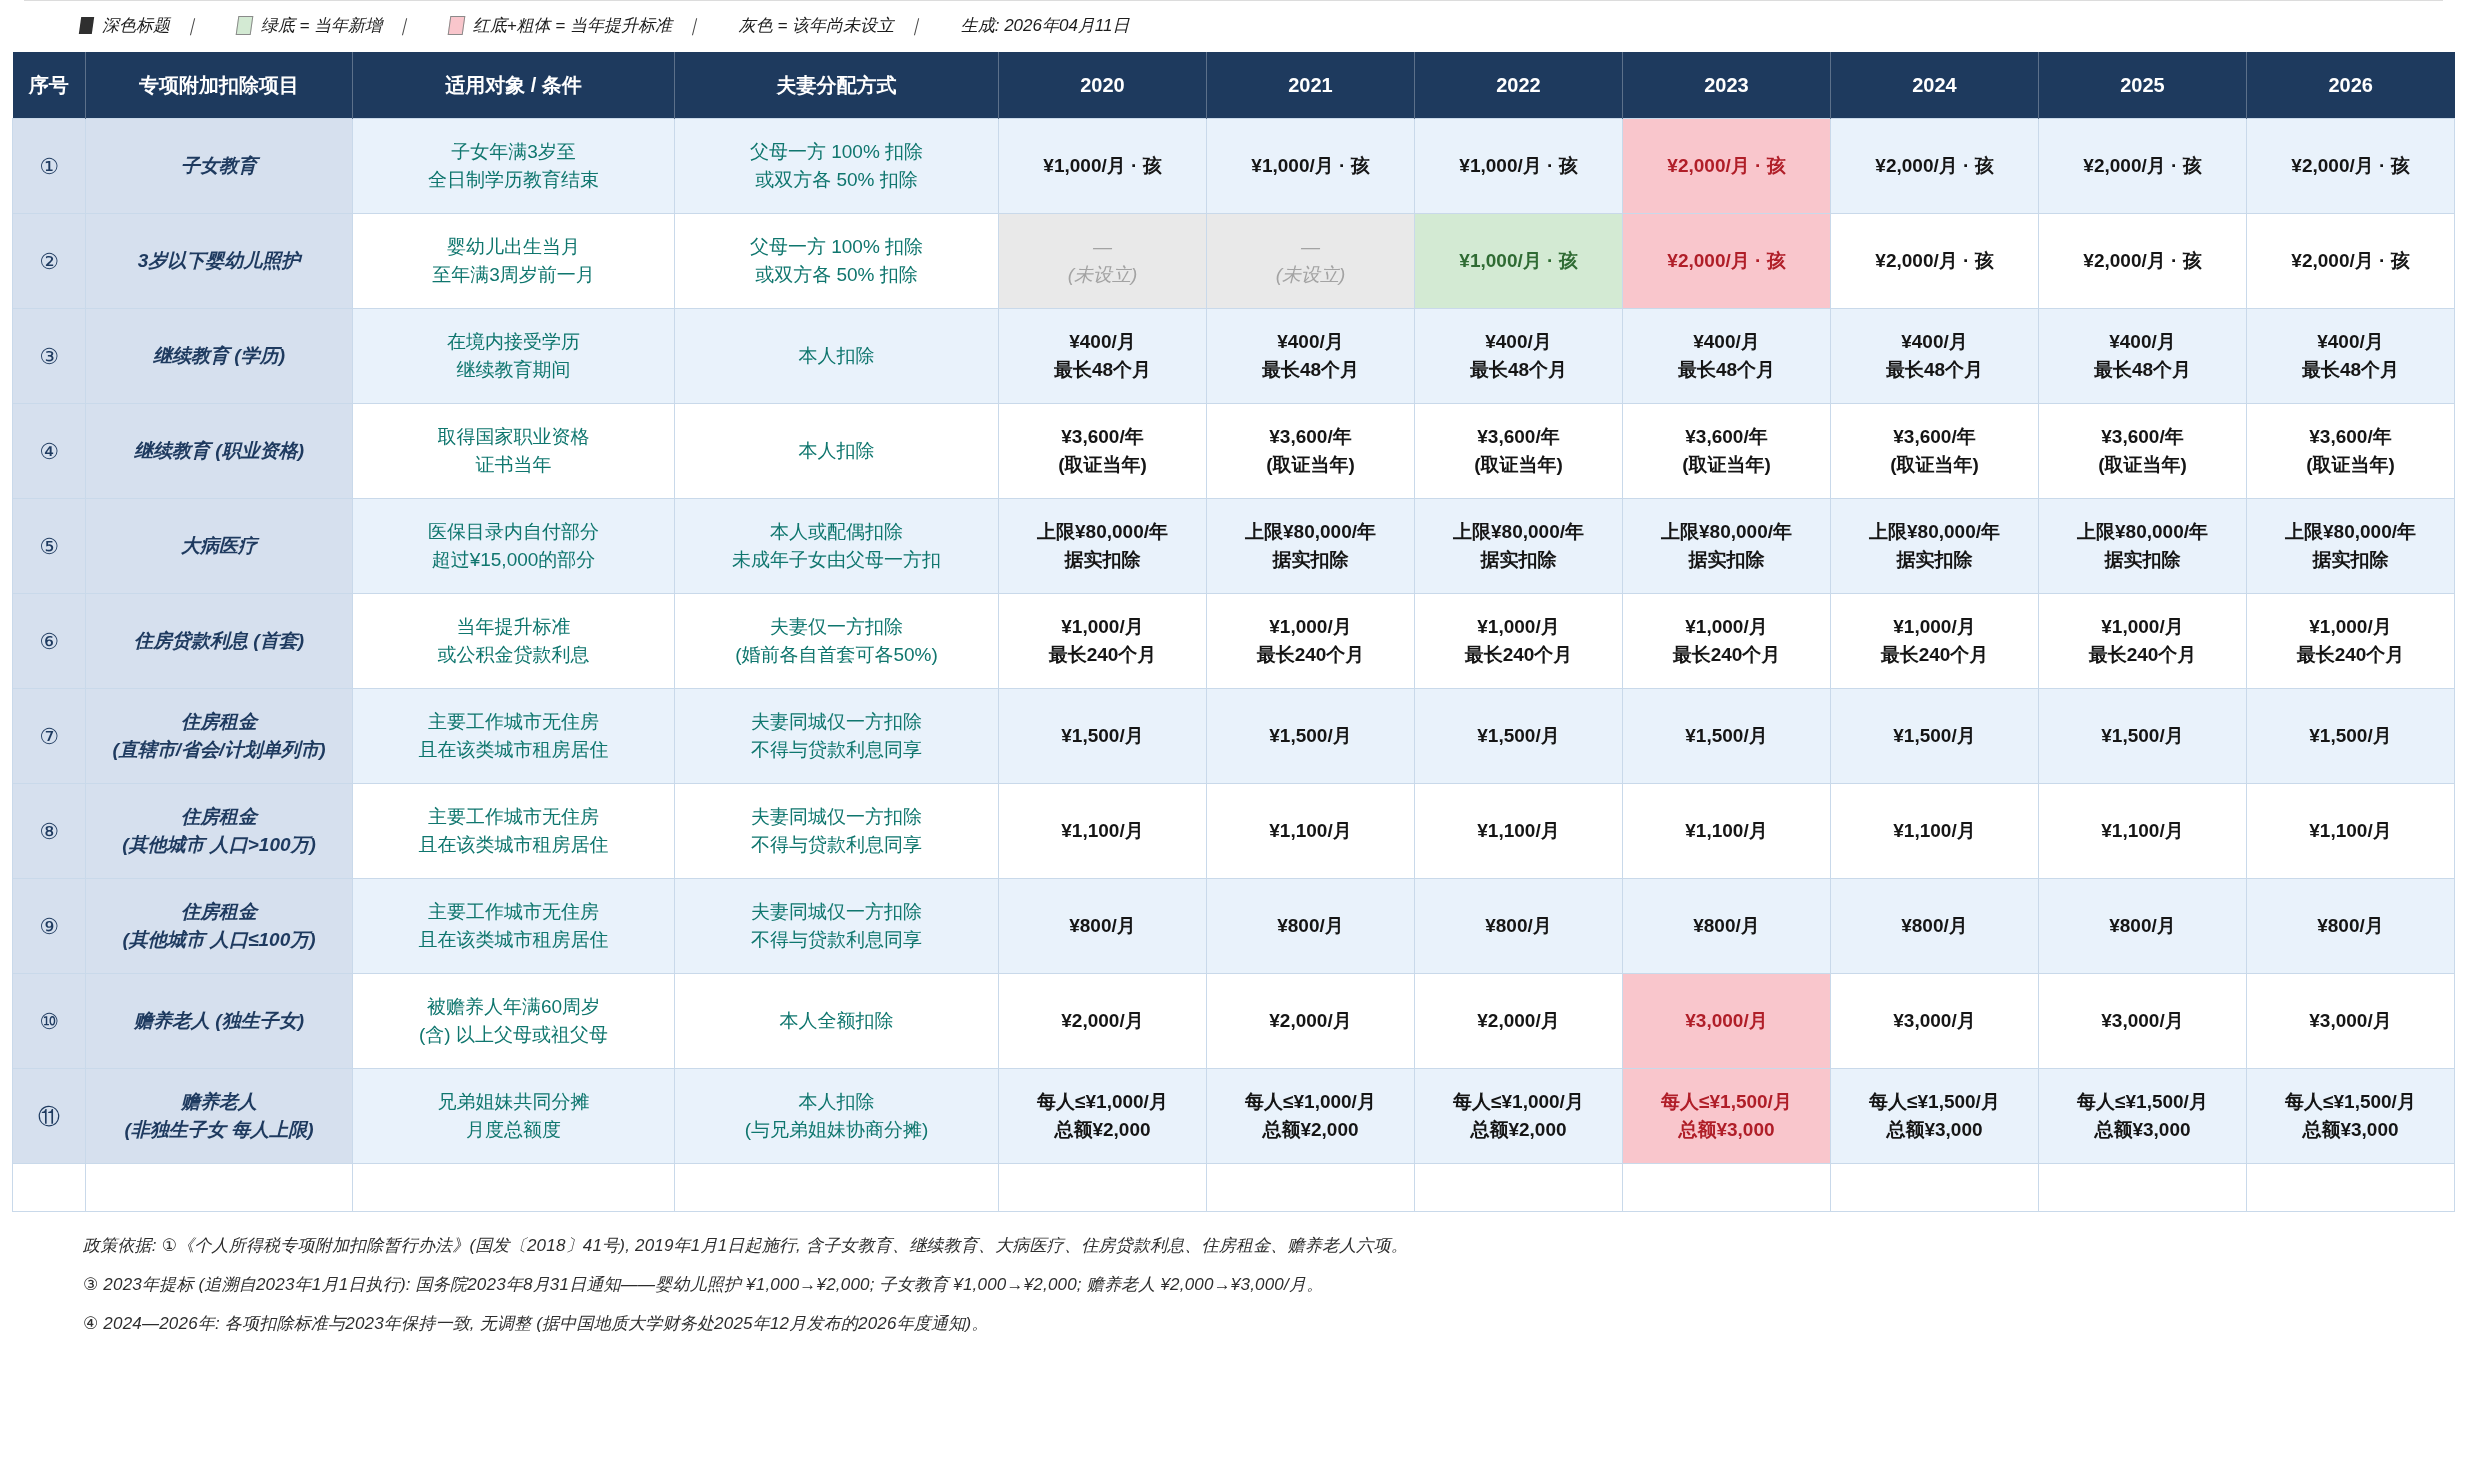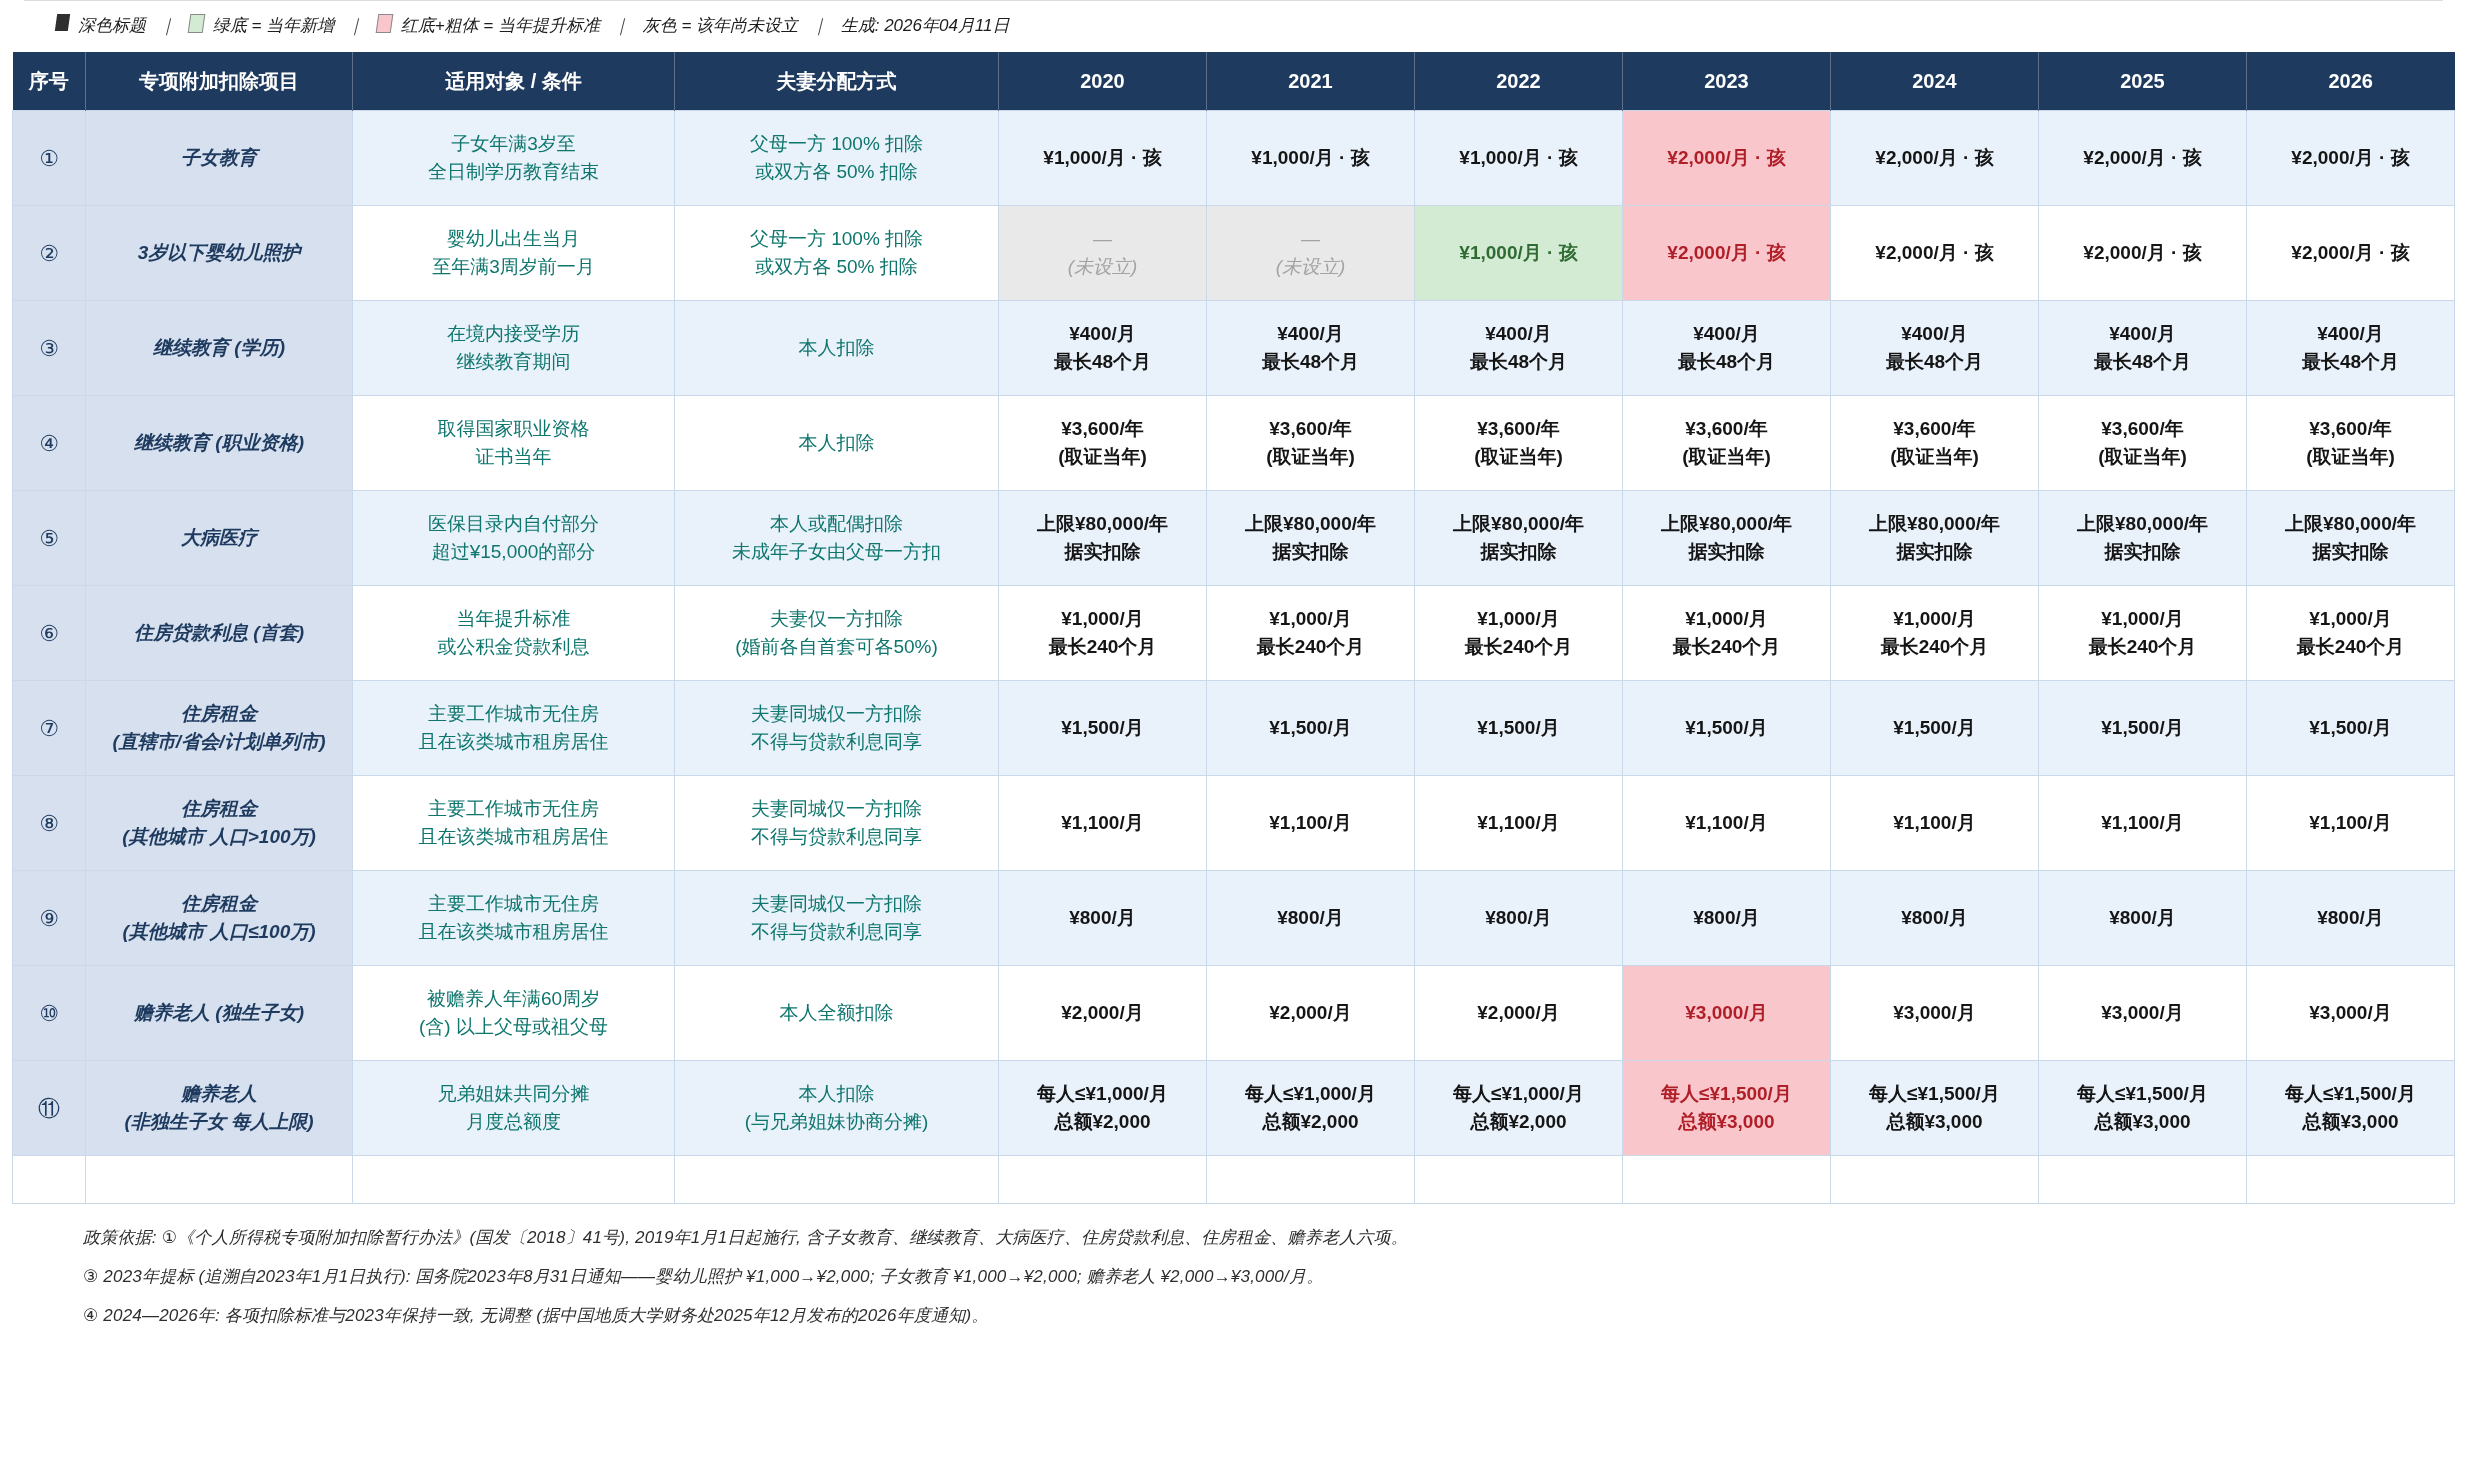--- a/index.html
+++ b/index.html
@@ -10,32 +10,32 @@
   .page-title{
     margin:0;padding:36px 0 22px 55px;
     font-size:31px;font-weight:700;color:#1f3860;letter-spacing:0.5px;
   }
   .legend{
     margin:0 24px;border-top:1px solid #dcdcdc;
     padding:13px 0 15px 32px;
     font-style:italic;font-size:17px;color:#1c1c1c;
     display:flex;align-items:center;
   }
-  .legend-item{display:flex;align-items:flex-start;white-space:pre;}
+  .legend-item{display:flex;align-items:center;white-space:pre;margin-left:24px;}
   .chip{display:inline-block;width:13px;height:17px;margin-right:9px;transform:skewX(-8deg);}
   .chip.dark{background:#2f2f2f;}
   .chip.green{background:#d3ead3;border:1px solid #8a8a8a;}
   .chip.red{background:#f9c6cc;border:1px solid #8a8a8a;}
   .sep{color:#444;margin:0 13px;font-style:italic;}
   table{
     border-collapse:collapse;table-layout:fixed;width:2443px;margin:0 12px;
   }
   th{
     background:#1e3a5e;color:#ffffff;font-size:20px;font-weight:700;
-    height:58px;border-left:1px solid rgba(255,255,255,.28);padding:0 4px;
+    height:66px;border-left:1px solid rgba(255,255,255,.28);padding:0 4px;
   }
   th:first-child{border-left:none;}
   td{
     border:1px solid #c9d9ea;text-align:center;vertical-align:middle;
     font-size:19px;height:95px;line-height:1.5;background:#ffffff;
     padding:4px 8px;box-sizing:border-box;
   }
   tr.odd td{background:#e9f2fb;}
   td.c-num{background:#d6e0ee !important;color:#1e3a5f;font-size:22px;}
   td.c-item{background:#d6e0ee !important;color:#1e3a5f;font-weight:700;font-style:italic;}

